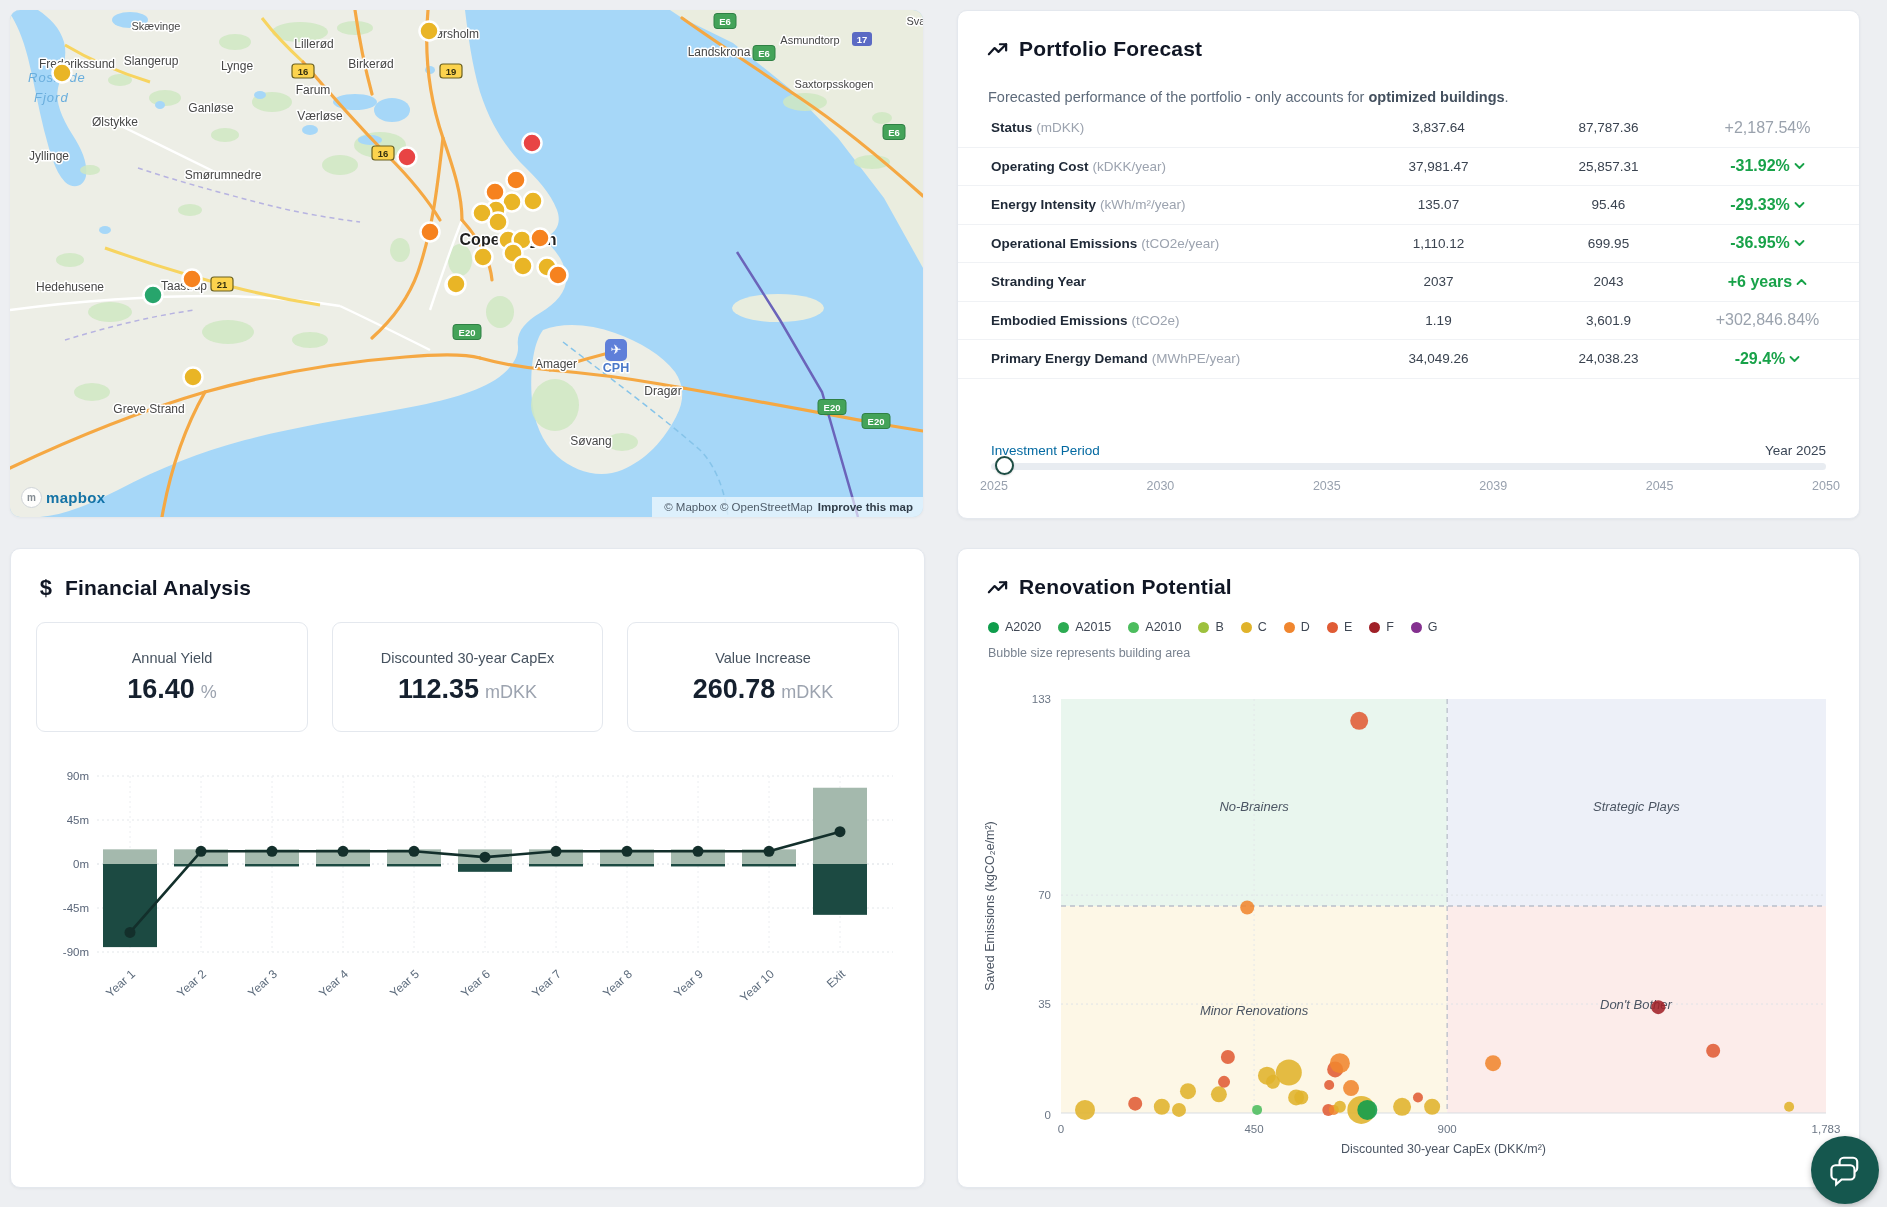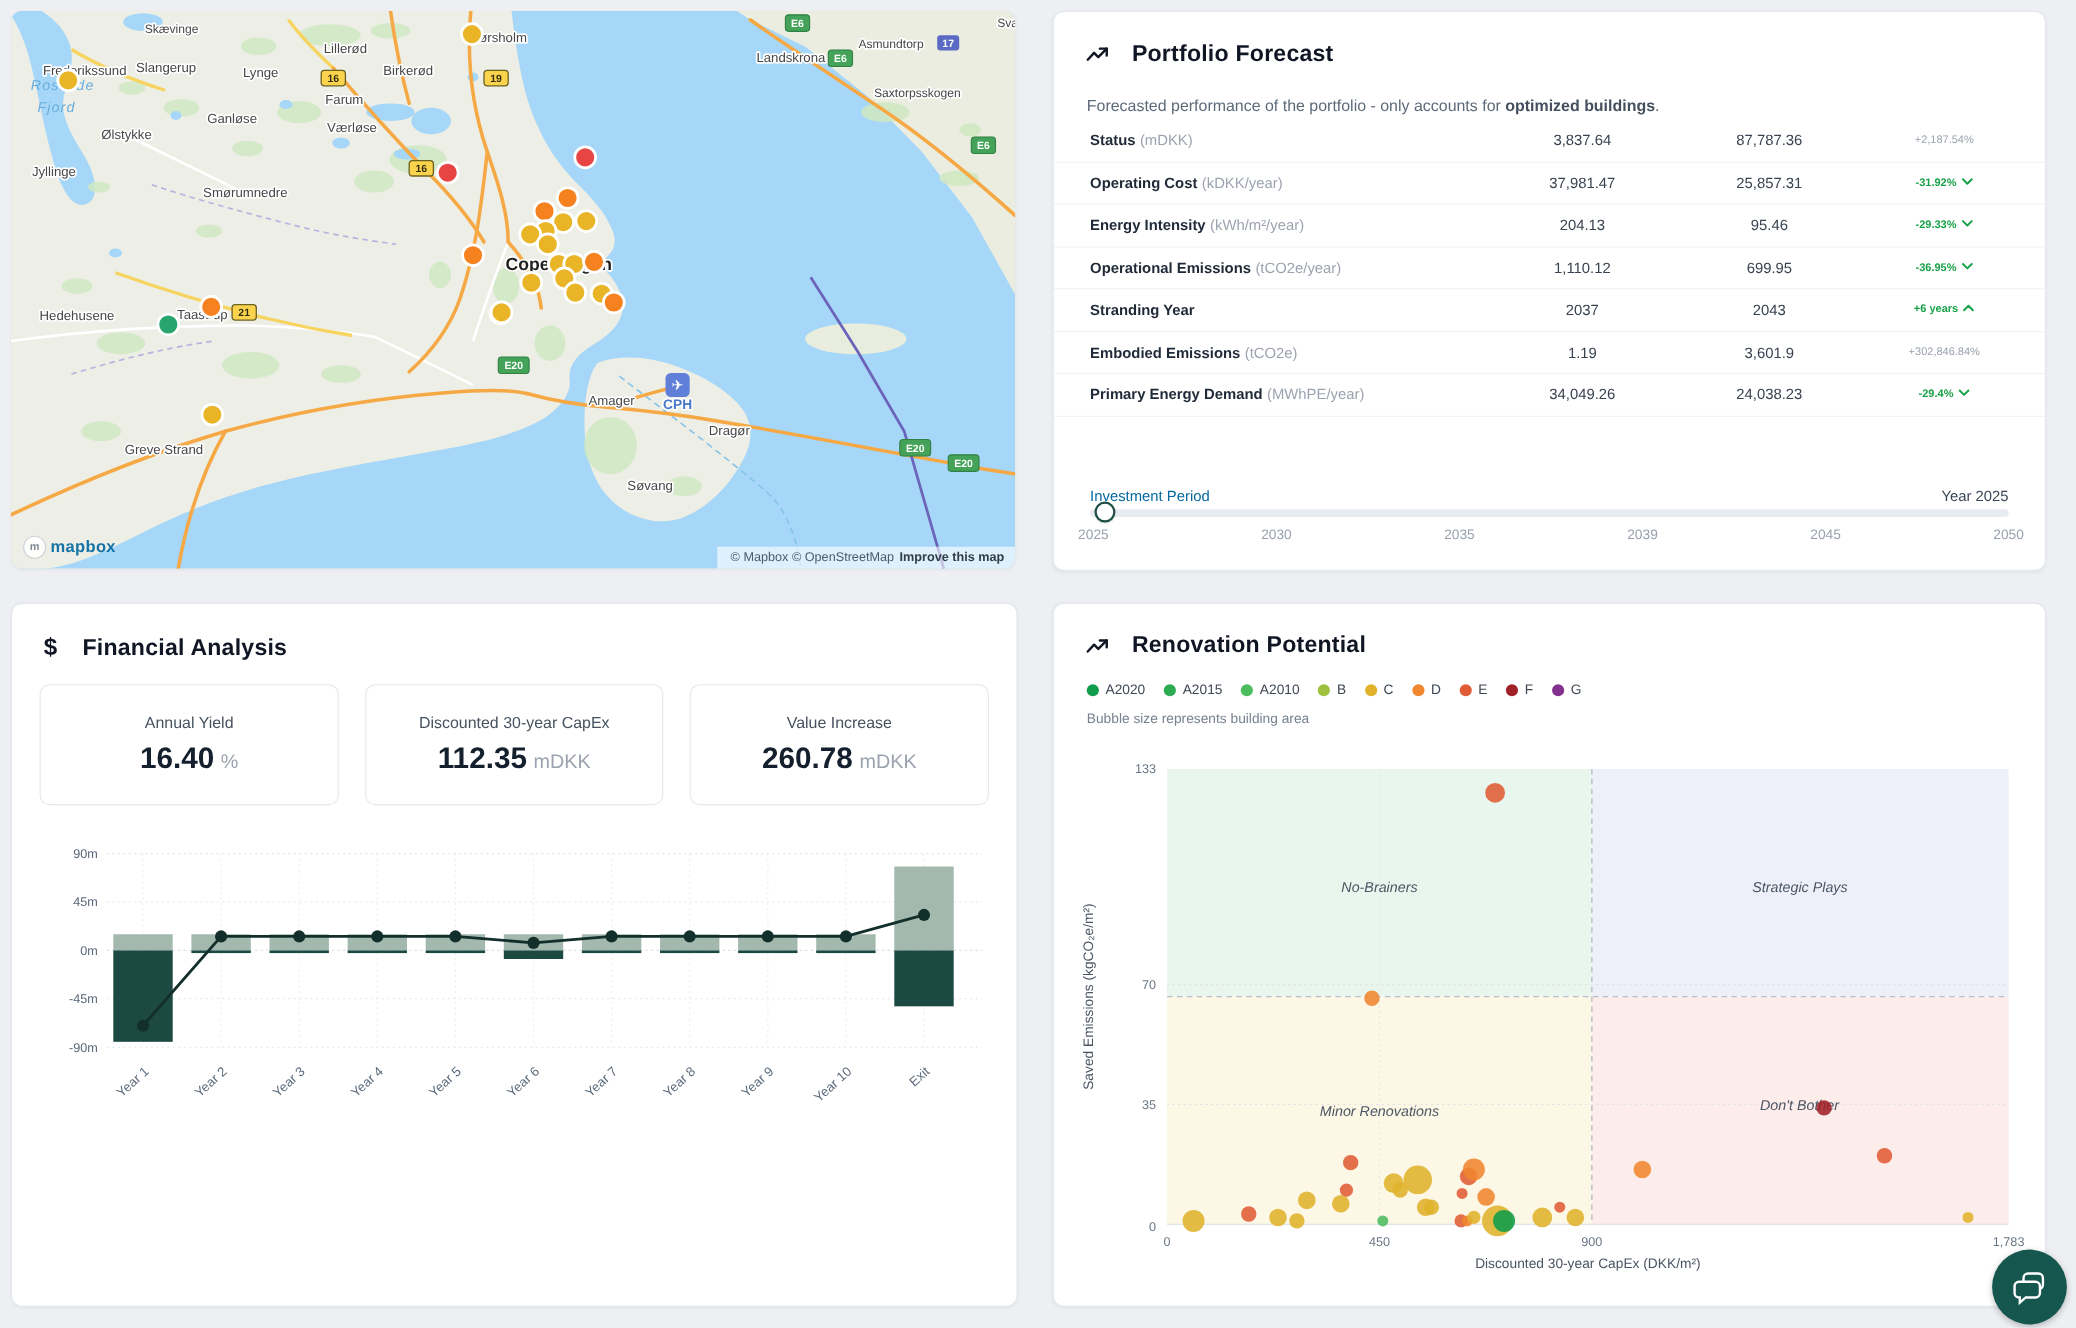--- a/index.html
+++ b/index.html
@@ -4,21 +4,21 @@
 <style>
   html,body{margin:0;padding:0}
   body{
     width:1887px;height:1207px;position:relative;overflow:hidden;
     background:#edeff2;
     font-family:"Liberation Sans",sans-serif;
     -webkit-font-smoothing:antialiased;
   }
   .panel{position:absolute;background:#ffffff;border:1px solid #e4e8ee;border-radius:10px;box-shadow:0 1px 3px rgba(20,30,50,.05);}
   .abs{position:absolute;}
-  .panel-title{position:absolute;display:flex;align-items:flex-end;gap:20px;font-size:21px;font-weight:700;color:#101624;letter-spacing:.2px;}
+  .panel-title{position:absolute;display:flex;align-items:center;gap:10px;font-size:21px;font-weight:700;color:#101624;letter-spacing:.2px;}
   .panel-title svg{flex:0 0 auto;}
   .dollar-glyph{font-size:22px;font-weight:700;color:#101624;width:18px;text-align:center;}
 
   
   #map-panel{left:10px;top:10px;width:913px;height:507px;border:none;overflow:hidden;background:#edeee6;}
   .map-attribution{position:absolute;right:0;bottom:0;height:20px;background:rgba(255,255,255,.62);
     display:flex;align-items:center;gap:5px;padding:0 10px 0 12px;font-size:11.5px;color:#4e5b68;}
   .map-attribution .improve{font-weight:700;color:#313d49;}
   .map-logo{position:absolute;left:11px;bottom:9px;display:flex;align-items:center;gap:4px;opacity:.92;}
   .map-logo .logo-circle{width:19px;height:19px;border-radius:50%;background:#fff;border:1px solid #ccd1d6;
@@ -32,21 +32,21 @@
   .pf-subtitle .bold{font-weight:700;color:#44505e;}
   #pf-table{position:absolute;left:0;top:98px;width:100%;}
   .pf-row{display:grid;grid-template-columns:360px 175px 165px 153px;align-items:center;
     height:37.5px;padding:0 18px 0 33px;border-bottom:1px solid #f0f2f5;}
   .pf-row.pf-head{height:32px;border-bottom:1px solid #e3e7ed;}
   .pf-head .col{font-size:13px;font-weight:700;color:#323c4d;text-align:center;}
   .pf-head .col .year{font-weight:400;color:#b3bac4;margin-left:4px;}
   .pf-label{font-size:13.5px;color:#1f2937;font-weight:700;}
   .pf-label .unit{font-weight:400;color:#9ca3af;margin-left:4px;}
   .pf-val{font-size:13.5px;color:#3a4350;text-align:center;}
-  .pf-cmp{font-size:10px;font-weight:700;display:flex;align-items:flex-start;justify-content:center;gap:4px;}
+  .pf-cmp{font-size:16px;font-weight:700;display:flex;align-items:center;justify-content:center;gap:4px;}
   .pf-cmp.neutral{color:#9aa2ad;font-weight:400;}
   .pf-cmp.down,.pf-cmp.up{color:#18a249;}
   .invest-label{position:absolute;left:33px;top:432px;font-size:13.5px;color:#0369a1;}
   .invest-year{position:absolute;right:33px;top:432px;font-size:13.5px;color:#3a4656;}
   .slider-track{position:absolute;left:33px;top:452px;width:835px;height:7px;border-radius:4px;background:#e8ecf1;}
   .slider-handle{position:absolute;left:37px;top:445px;width:19px;height:19px;border-radius:50%;
     background:#fff;border:2.5px solid #1d4d44;box-sizing:border-box;box-shadow:0 1px 2px rgba(0,0,0,.15);}
   #pf-ticks{position:absolute;left:36px;top:468px;width:832px;height:16px;}
   #pf-ticks span{position:absolute;transform:translateX(-50%);font-size:12.5px;color:#98a1ae;white-space:nowrap;}
 
@@ -270,21 +270,21 @@
         <div class="pf-val">25,857.31</div>
         <div class="pf-cmp down">
           <span>-31.92%</span>
           <svg width="11" height="8" viewBox="0 0 11 8">
             <path d="M1.5,2 L5.5,6 L9.5,2" fill="none" stroke="currentColor" stroke-width="1.8" stroke-linecap="round" stroke-linejoin="round"></path>
           </svg>
         </div>
       </div>
       <div class="pf-row">
         <div class="pf-label"><span>Energy Intensity</span><span class="unit">(kWh/m²/year)</span></div>
-        <div class="pf-val">204.13</div>
+        <div class="pf-val">135.07</div>
         <div class="pf-val">95.46</div>
         <div class="pf-cmp down">
           <span>-29.33%</span>
           <svg width="11" height="8" viewBox="0 0 11 8">
             <path d="M1.5,2 L5.5,6 L9.5,2" fill="none" stroke="currentColor" stroke-width="1.8" stroke-linecap="round" stroke-linejoin="round"></path>
           </svg>
         </div>
       </div>
       <div class="pf-row">
         <div class="pf-label"><span>Operational Emissions</span><span class="unit">(tCO2e/year)</span></div>

